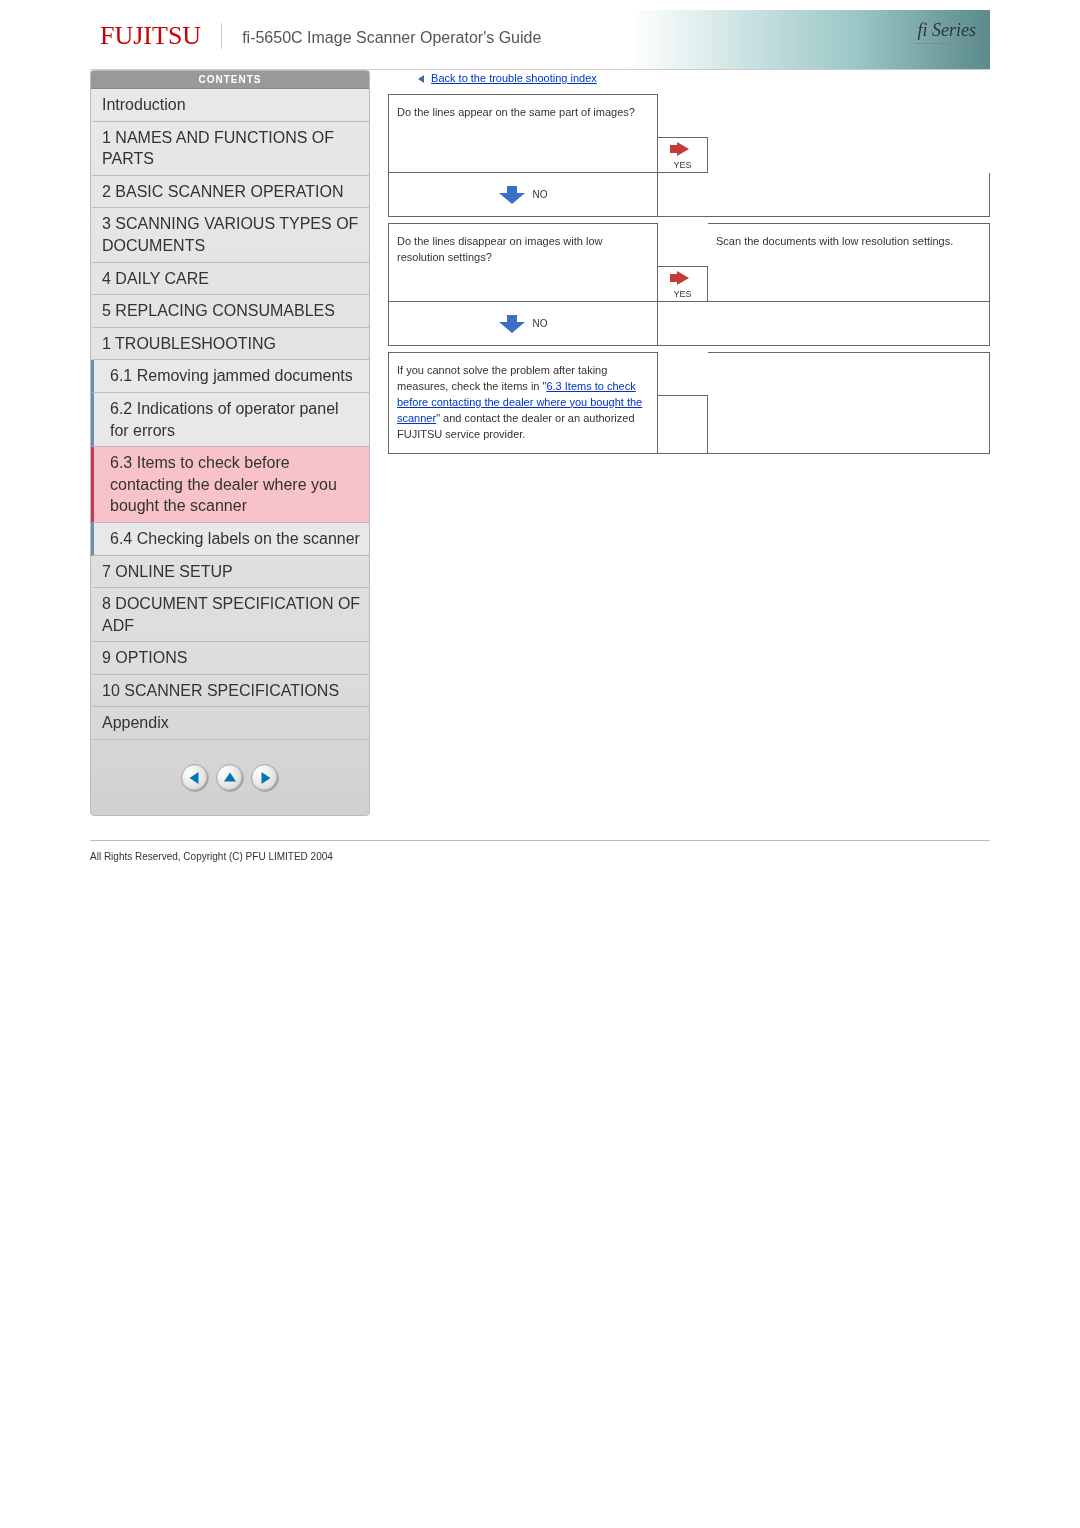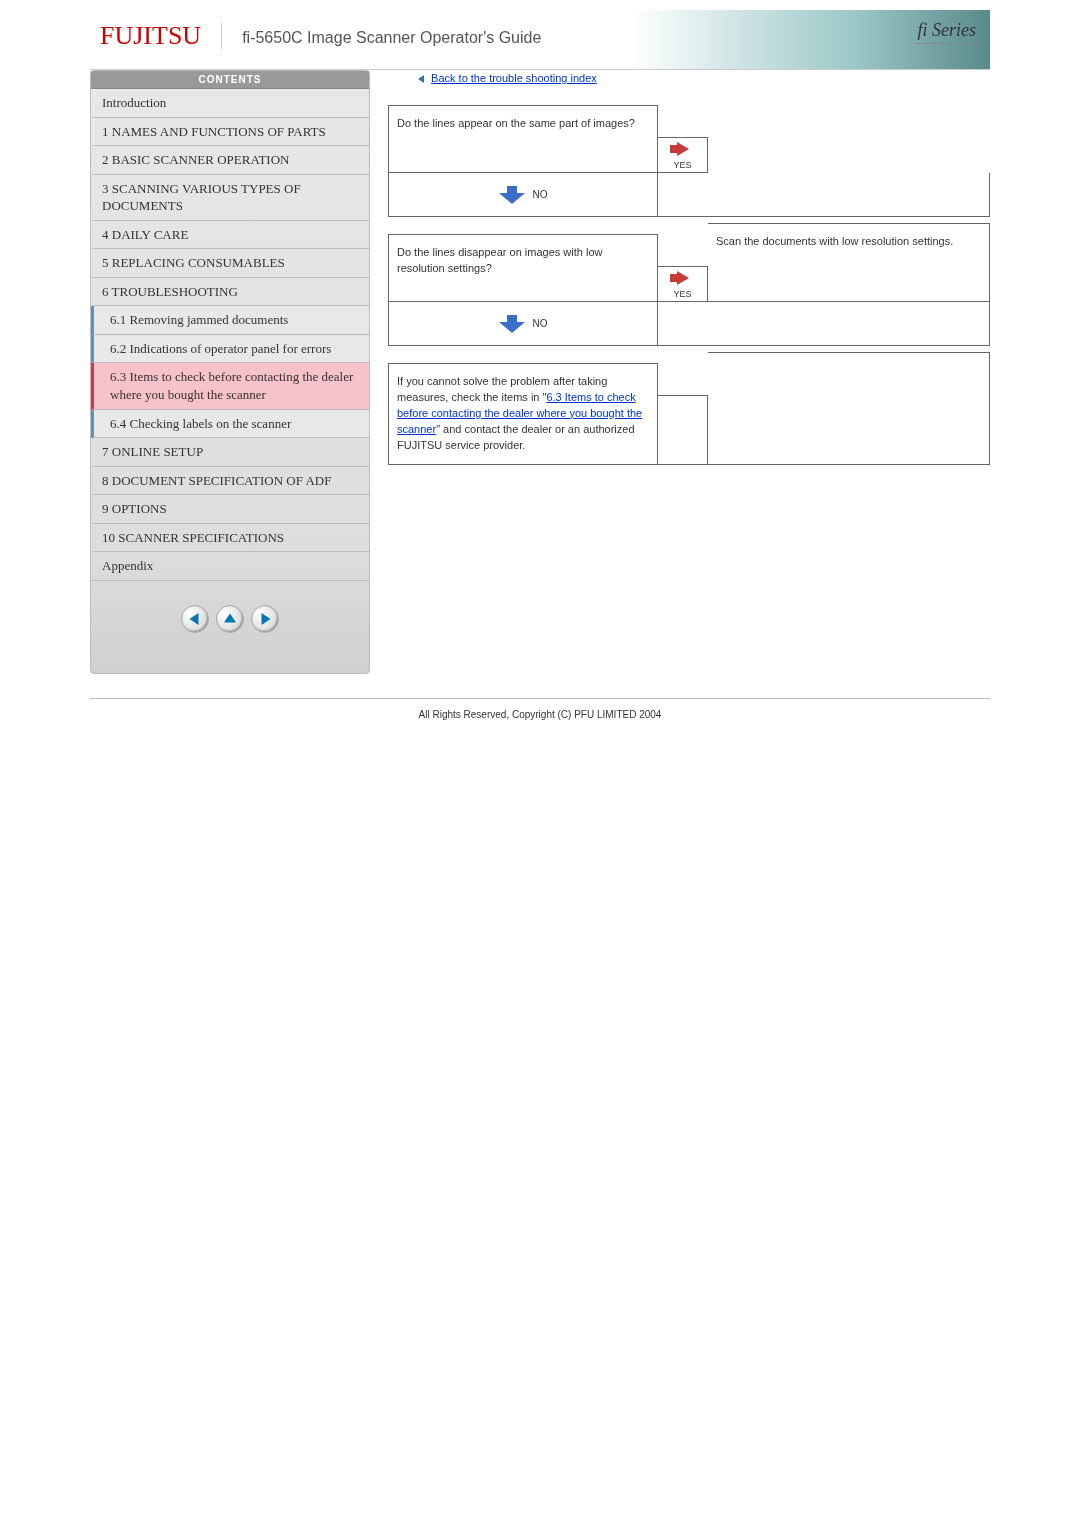--- a/index.html
+++ b/index.html
@@ -58,42 +58,41 @@
     align-items: flex-start;
   }
   .sidebar {
     width: 280px;
     flex-shrink: 0;
     background: linear-gradient(to bottom, #e8e8e8, #ddd 80%, #d0d0d0);
     border: 1px solid #bbb;
     border-radius: 4px;
     margin-right: 18px;
     margin-top: 0;
-    padding-bottom: 40px;
+    padding-bottom: 23px;
   }
   .contents-hdr {
     background: #999;
     color: #fff;
     font-size: 10px;
     font-weight: bold;
     letter-spacing: 1px;
     text-align: center;
     padding: 3px 0;
     border-bottom: 1px solid #888;
   }
   .nav-item, .nav-sub {
     display: block;
     padding: 5px 8px;
     border-bottom: 1px solid #bbb;
     color: #333;
     text-decoration: none;
-    font-size: 13px;
+    font-size: 16px;
     line-height: 1.35;
     border-left: 3px solid transparent;
-    font-family: Liberation Serif, serif;
   }
   .nav-sub {
     padding-left: 16px;
     border-left: 3px solid #6a8fb5;
     background: #e8e8e8;
   }
   .nav-sub.active {
     background: #f7c2c9;
     border-left: 3px solid #c04050;
   }
@@ -158,21 +157,21 @@
   .flow-row {
     display: flex;
     align-items: stretch;
   }
   .q-box, .a-box, .spacer-box {
     border: 1px solid #666;
     padding: 10px 8px;
     font-size: 11px;
     line-height: 1.45;
   }
-  .q-box { width: 270px; margin-top: 11px; }
+  .q-box { width: 270px; }
   .yes-box {
     width: 50px;
     border: 1px solid #666;
     border-left: none;
     display: flex;
     flex-direction: column;
     align-items: center;
     justify-content: center;
     font-size: 9px;
     padding: 4px 2px 2px;
@@ -234,21 +233,20 @@
     content:'';
     position:absolute;
     left: 0; top: 7px;
     width: 0; height: 0;
     border-left: 13px solid transparent;
     border-right: 13px solid transparent;
     border-top: 11px solid #3a6ec7;
   }
   .gap-row { height: 6px; }
   .footer {
-    text-align: center;
     font-size: 10px;
     color: #333;
     margin-top: 24px;
     border-top: 1px solid #bbb;
     padding-top: 10px;
   }
 </style>
 </head>
 <body>
 
@@ -264,21 +262,21 @@
 
     <div class="sidebar">
       <div class="contents-hdr">CONTENTS</div>
 
       <a class="nav-item">Introduction</a>
       <a class="nav-item">1 NAMES AND FUNCTIONS OF PARTS</a>
       <a class="nav-item">2 BASIC SCANNER OPERATION</a>
       <a class="nav-item">3 SCANNING VARIOUS TYPES OF DOCUMENTS</a>
       <a class="nav-item">4 DAILY CARE</a>
       <a class="nav-item">5 REPLACING CONSUMABLES</a>
-      <a class="nav-item">6 TROUBLESHOOTING</a>
+      <a class="nav-item">1 TROUBLESHOOTING</a>
 
       <a class="nav-sub">6.1 Removing jammed documents</a>
       <a class="nav-sub">6.2 Indications of operator panel for errors</a>
       <a class="nav-sub active">6.3 Items to check before contacting the dealer where you bought the scanner</a>
       <a class="nav-sub">6.4 Checking labels on the scanner</a>
 
       <a class="nav-item">7 ONLINE SETUP</a>
       <a class="nav-item">8 DOCUMENT SPECIFICATION OF ADF</a>
       <a class="nav-item">9 OPTIONS</a>
       <a class="nav-item">10 SCANNER SPECIFICATIONS</a>

